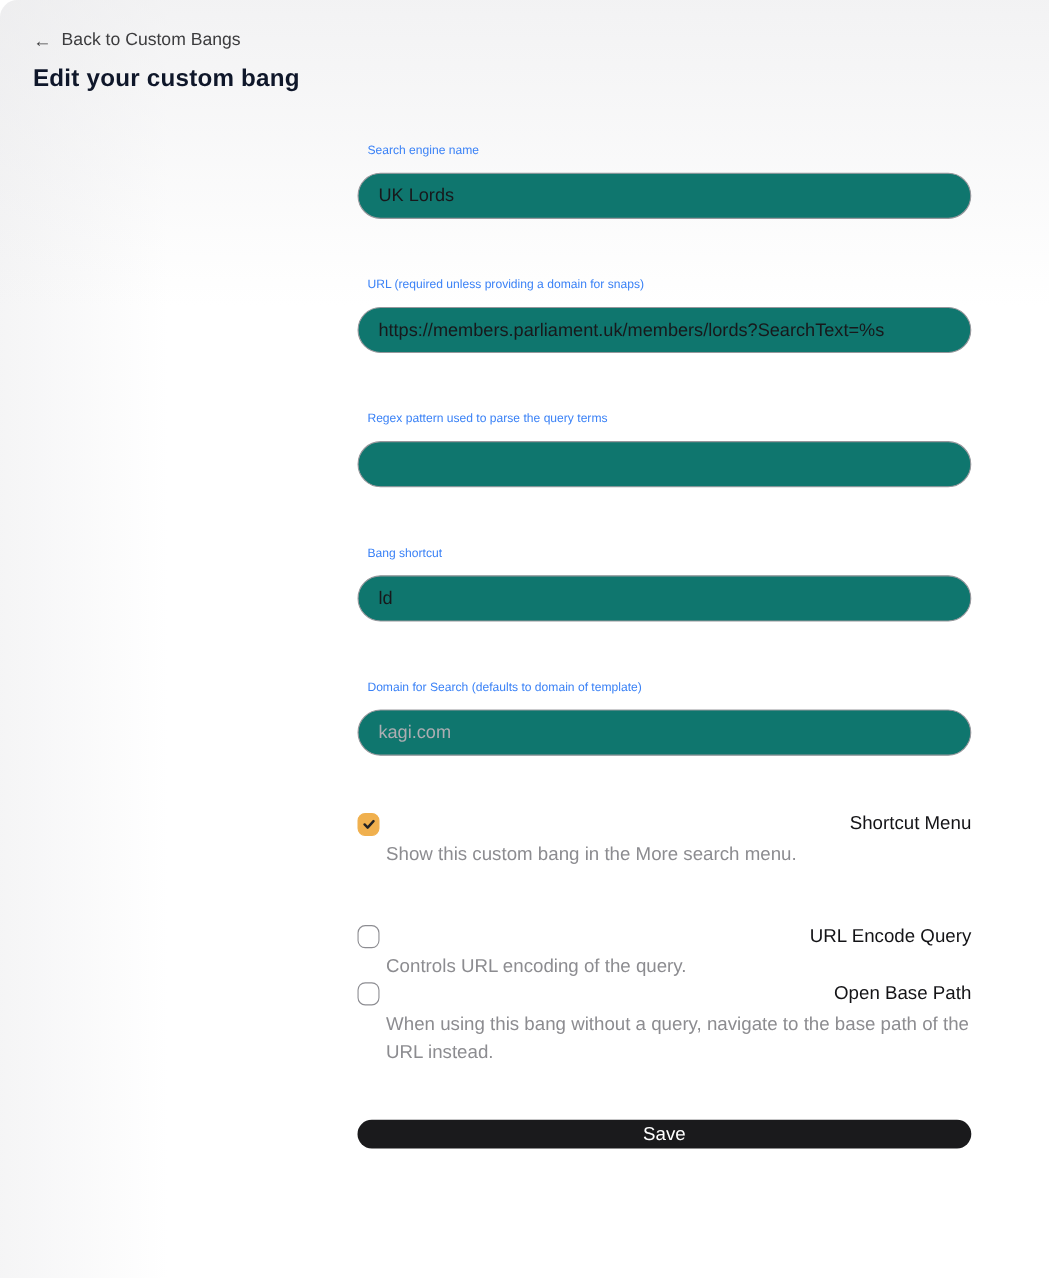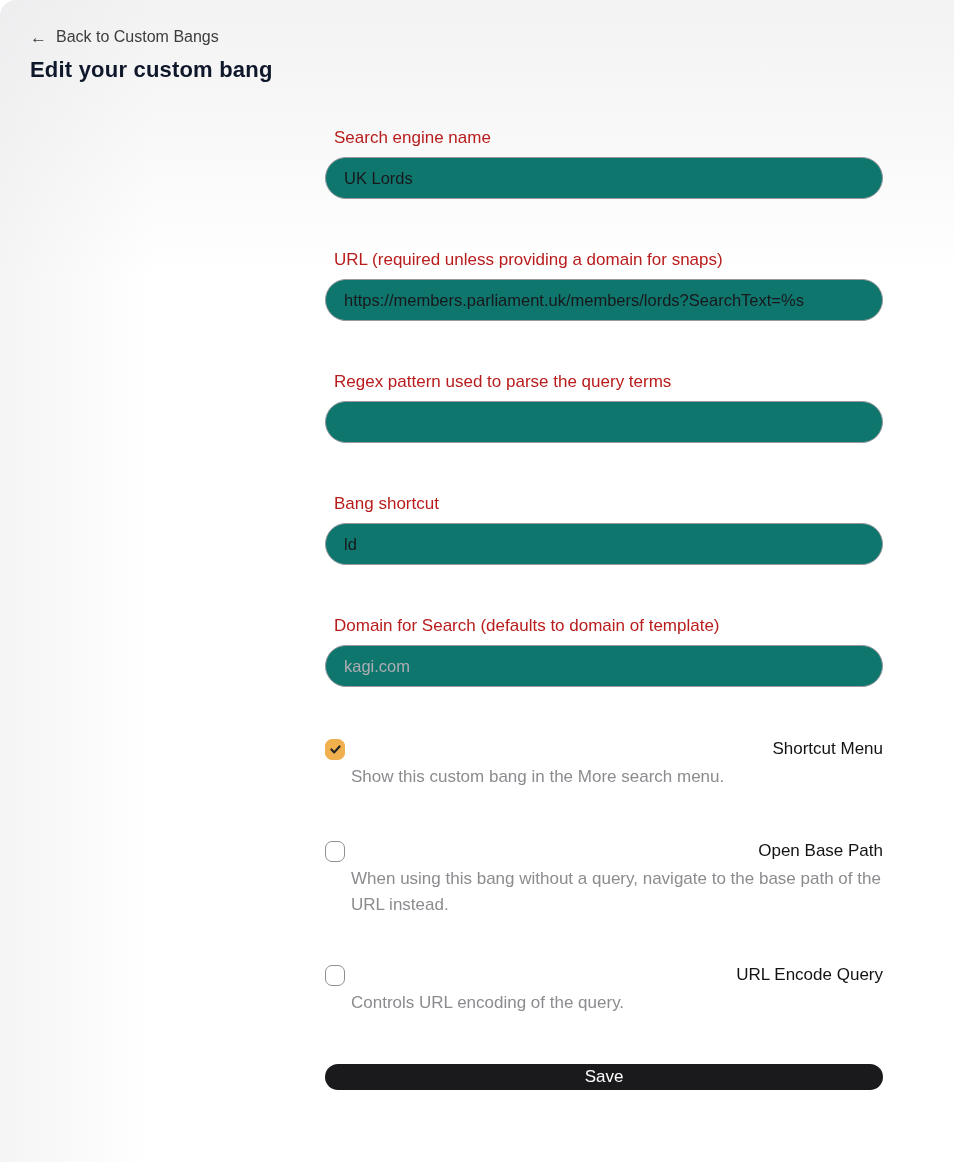--- a/index.html
+++ b/index.html
@@ -50,23 +50,23 @@
   .form-col {
     position: absolute;
     left: 325px;
     top: 128px;
     width: 558px;
   }
   .field-group { margin-bottom: 51px; }
   .field-label {
     display: block;
     margin: 0 0 10px 9px;
-    font-size: 17px;
+    font-size: 11px;
     line-height: 19px;
-    color: #b91c1c;
+    color: #3b82f6;
   }
   .text-input {
     display: block;
     box-sizing: border-box;
     width: 100%;
     height: 42px;
     border: 1.5px solid #97979c;
     border-radius: 21px;
     padding: 0 18px;
     font-family: "Liberation Sans", sans-serif;
@@ -181,37 +181,37 @@
         <svg class="mark" width="11" height="9" viewBox="0 0 12 10">
           <path d="M1.5 5 L4.6 8.2 L10.5 1.6" fill="none" stroke="#222224" stroke-width="2.4" stroke-linecap="round" stroke-linejoin="round"></path>
         </svg>
       </div>
       <div class="check-content">
         <div class="check-label">Shortcut Menu</div>
         <div class="check-desc">Show this custom bang in the More search menu.</div>
       </div>
     </div>
 
+    <div class="check-row">
+      <div class="checkbox">
+        
+      </div>
+      <div class="check-content">
+        <div class="check-label">URL Encode Query</div>
+        <div class="check-desc">Controls URL encoding of the query.</div>
+      </div>
+    </div>
+
     <div class="check-row mb2">
       <div class="checkbox">
         
       </div>
       <div class="check-content">
         <div class="check-label">Open Base Path</div>
         <div class="check-desc">When using this bang without a query, navigate to the base path of the URL instead.</div>
       </div>
     </div>
 
-    <div class="check-row">
-      <div class="checkbox">
-        
-      </div>
-      <div class="check-content">
-        <div class="check-label">URL Encode Query</div>
-        <div class="check-desc">Controls URL encoding of the query.</div>
-      </div>
-    </div>
-
   </div>
 
   <button type="button" class="save-btn">Save</button>
 
 </form>
 
 </body></html>

